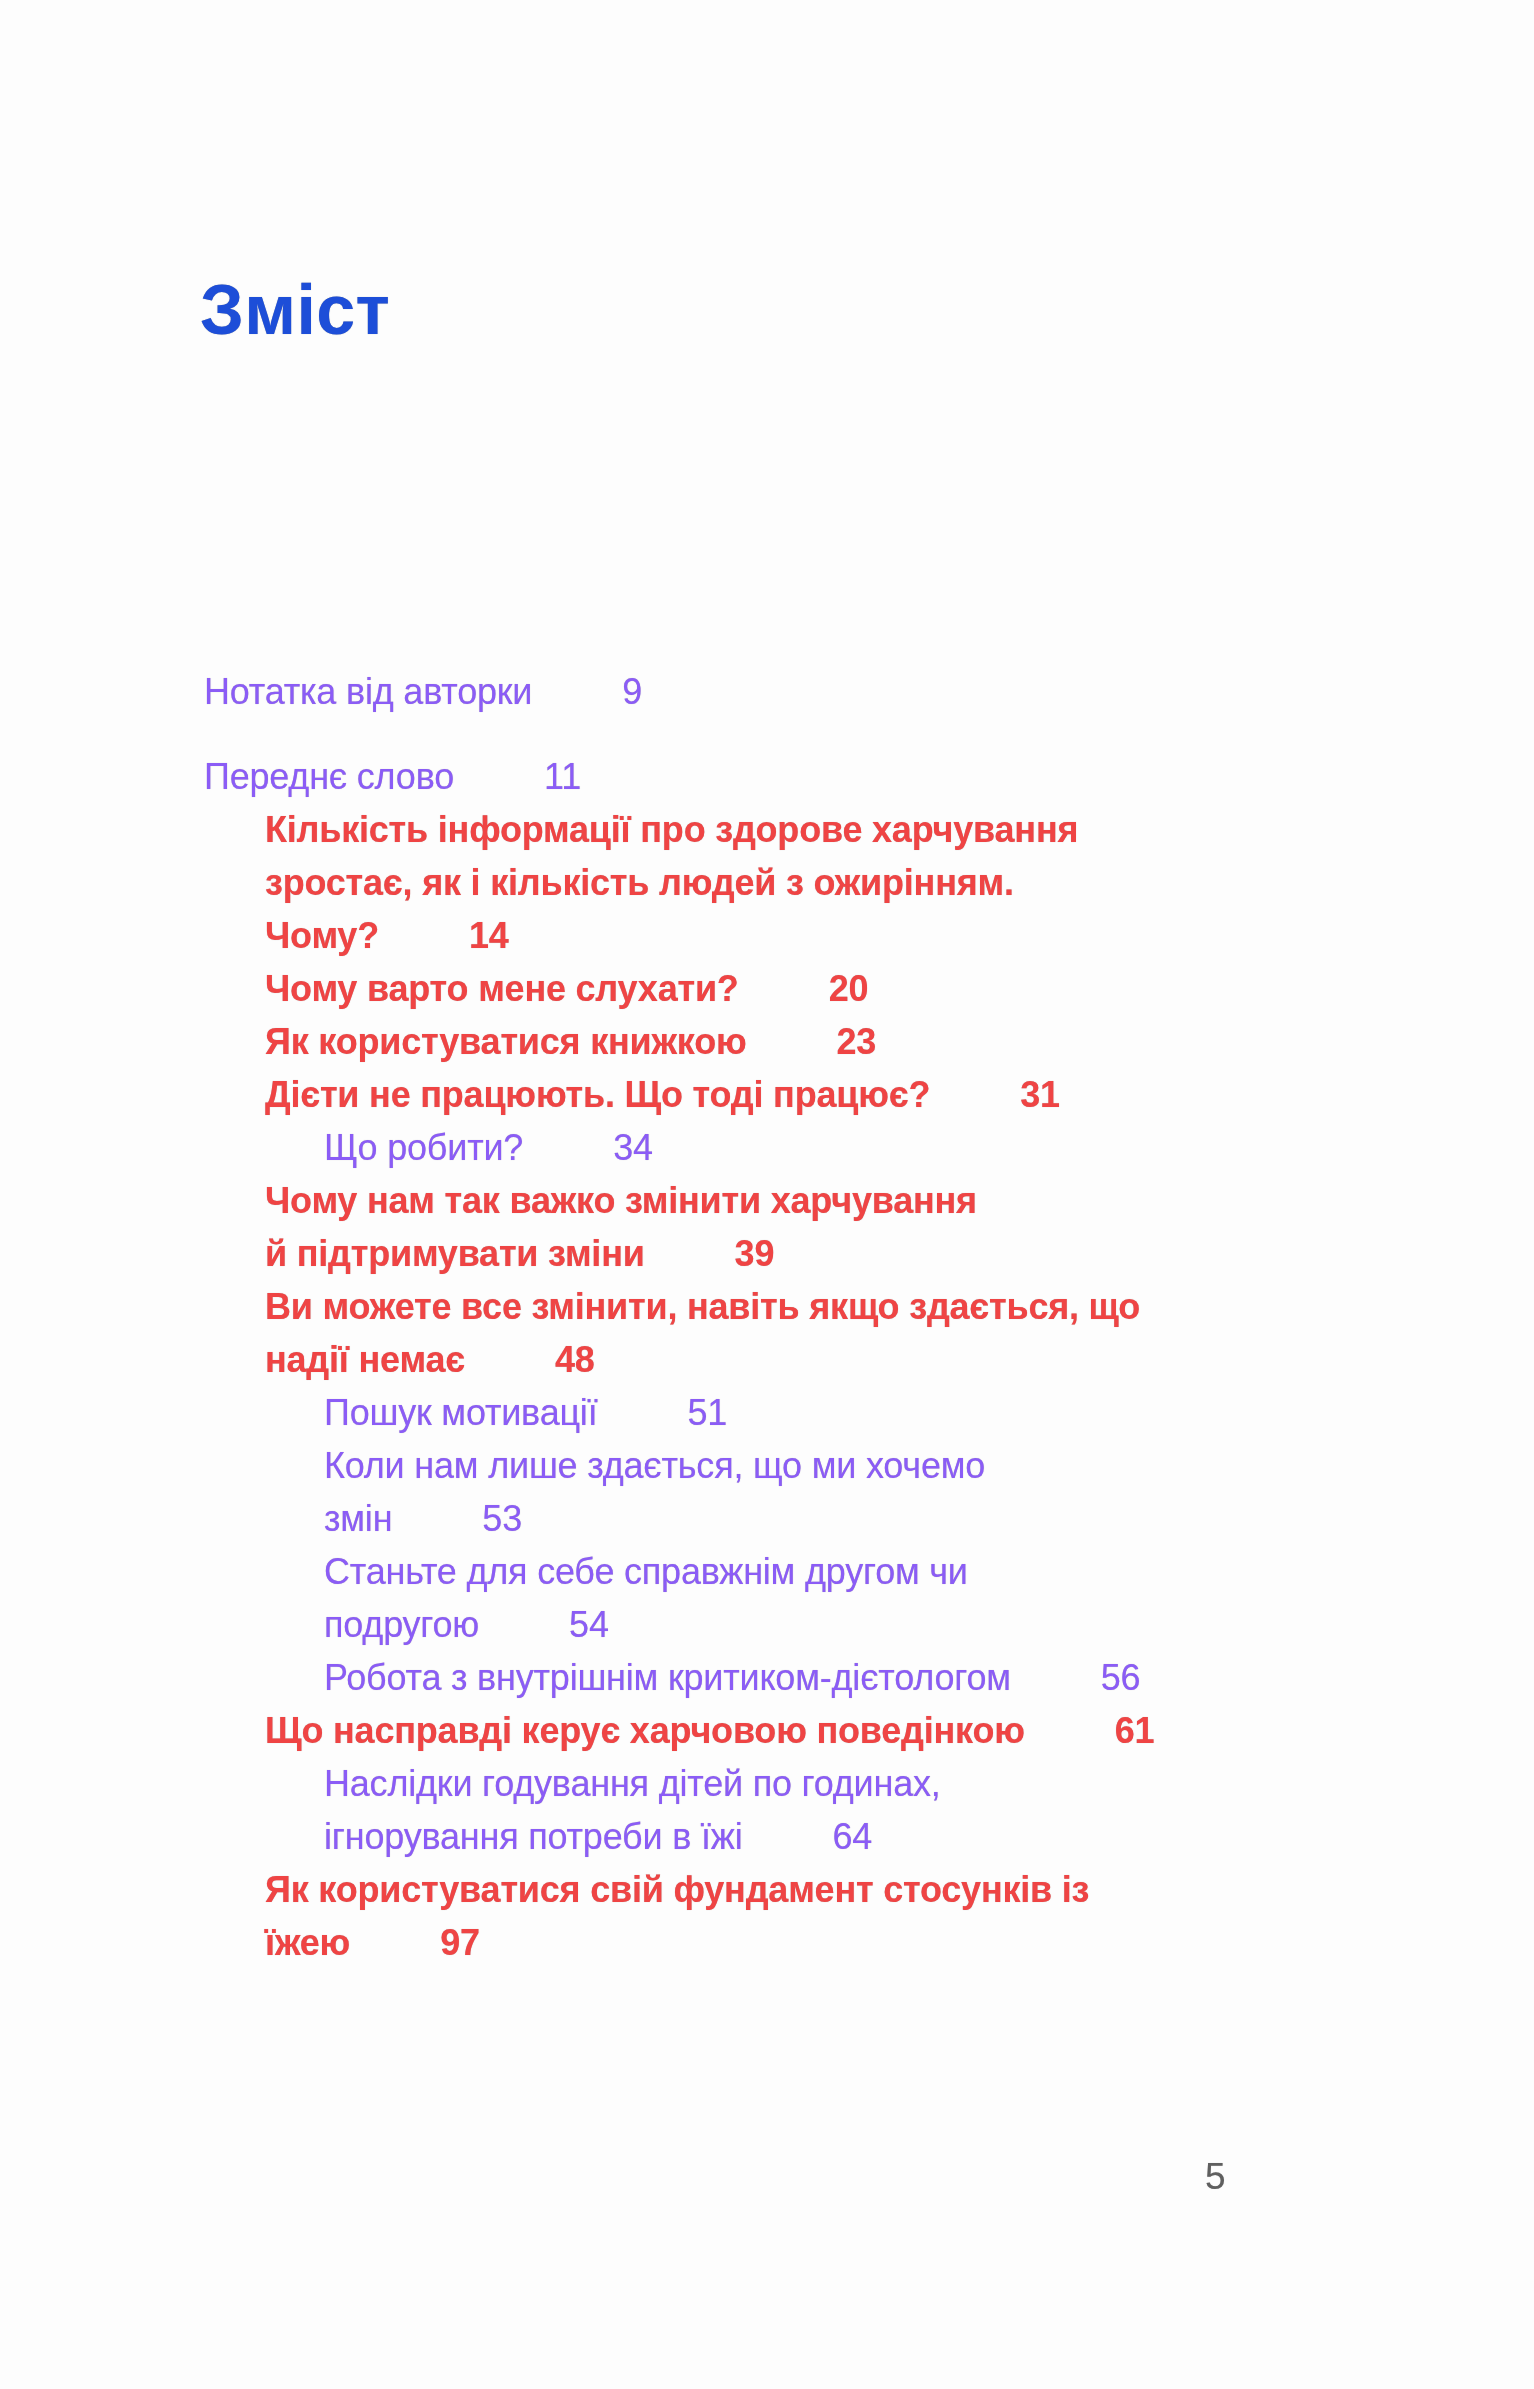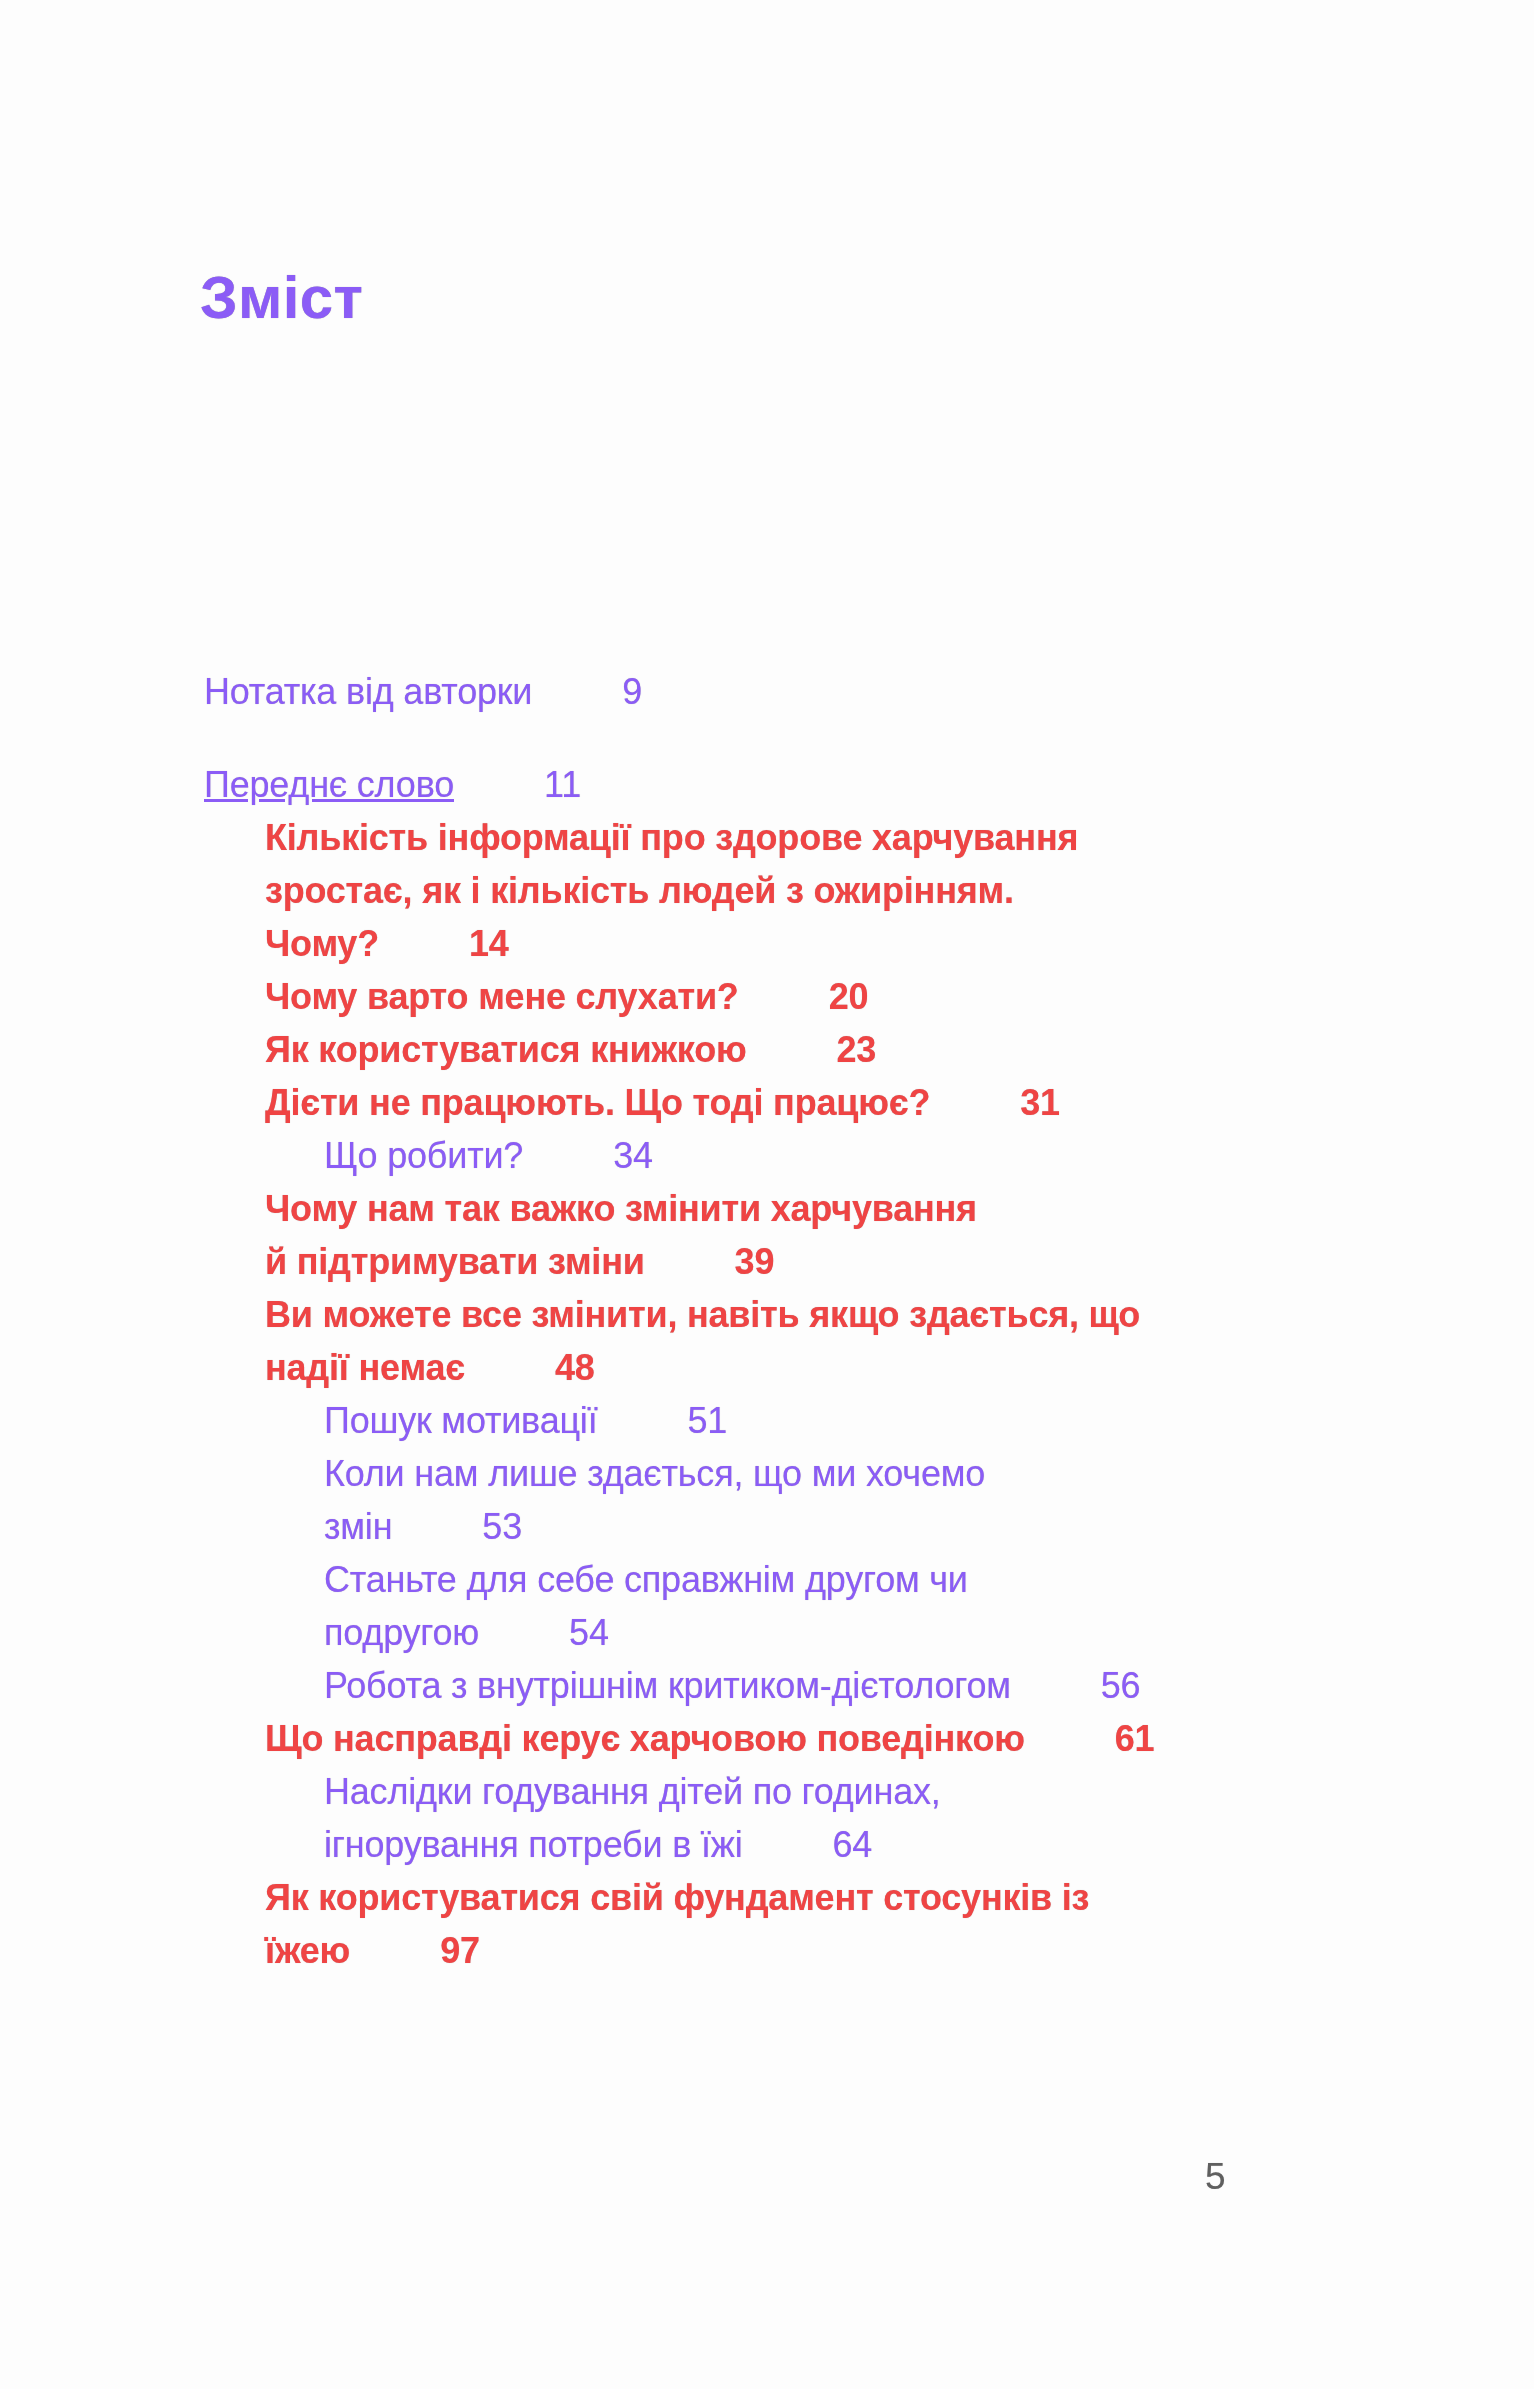--- a/index.html
+++ b/index.html
@@ -12,45 +12,45 @@
     width: 1534px;
     height: 2389px;
     background: #fdfdfd;
     font-family: "Liberation Sans", sans-serif;
     overflow: hidden;
   }
   .page-title {
     position: absolute;
     left: 200px;
     top: 225px;
-    font-size: 60px;
+    font-size: 70px;
     line-height: 1.1;
     font-weight: 700;
-    color: #8b5cf6;
+    color: #1d4ed8;
     letter-spacing: 0.4px;
     text-shadow: 0 0 0.8px rgba(40,40,40,0.45);
   }
   .toc {
     position: absolute;
     left: 204px;
     top: 665px;
     width: 1143px;
   }
   .toc-line {
     font-size: 36px;
     line-height: 53px;
     color: #8b5cf6;
     letter-spacing: -0.2px;
     white-space: nowrap;
     text-shadow: 0 0 0.8px rgba(70,70,70,0.40);
   }
   .toc-line.ind1 { padding-left: 61px; }
   .toc-line.ind2 { padding-left: 120px; }
   .toc-line.bold { font-weight: 700; color: #ef4444; }
-  .toc-line.gap  { margin-top: 40px; text-decoration: underline; }
+  .toc-line.gap  { margin-top: 32px; }
   .toc-line .num { display: inline-block; margin-left: 90px; }
   .folio {
     position: absolute;
     left: 1205px;
     top: 2156px;
     font-size: 37px;
     color: #5f5f5f;
     text-shadow: 0 0 0.8px rgba(90,90,90,0.4);
   }
 </style>

